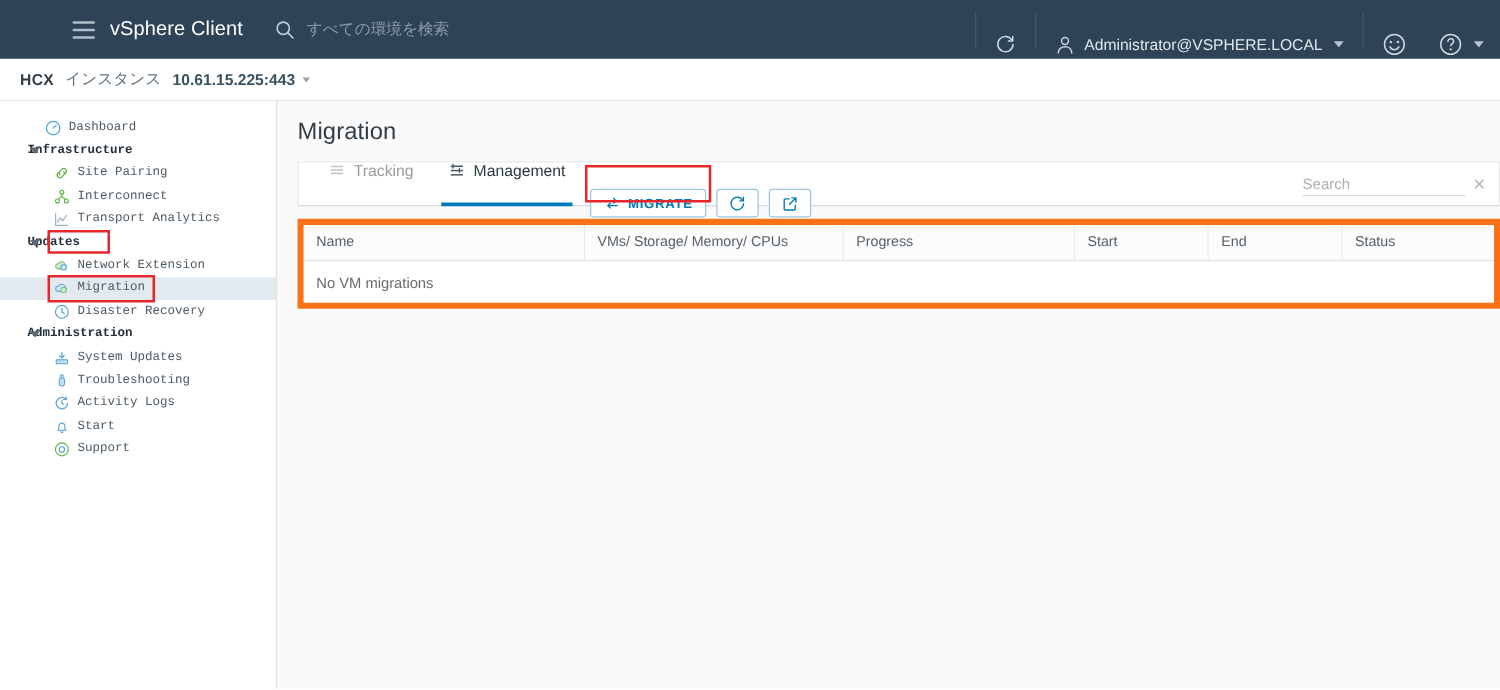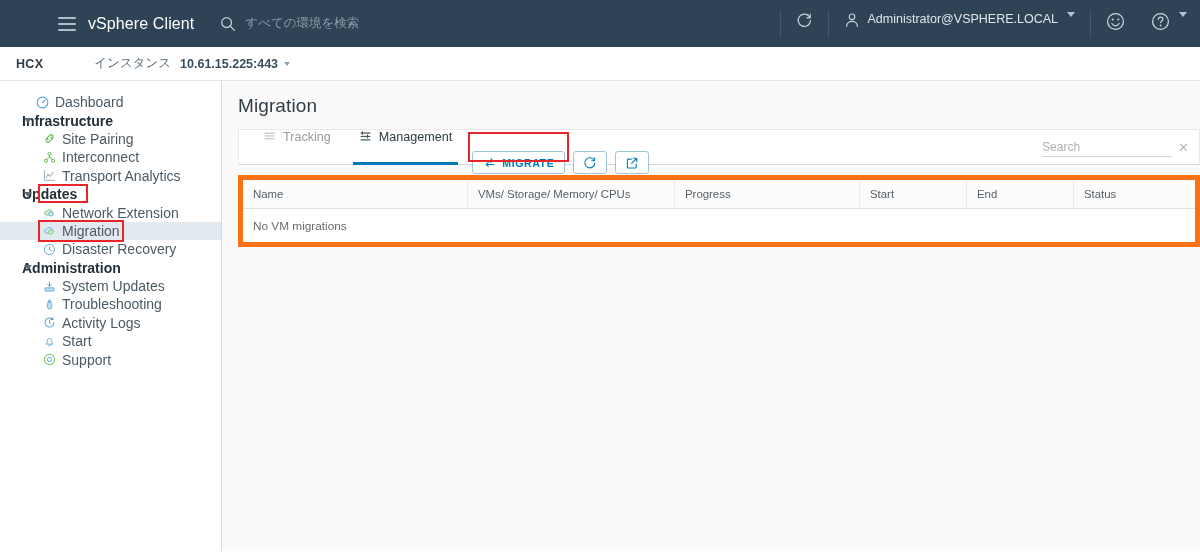--- a/index.html
+++ b/index.html
@@ -50,21 +50,21 @@
     position: absolute;
     right: 0; top: 0; bottom: 0;
     display: flex; align-items: center;
   }
   .hdr-div {
     width: 1px; height: 28px; background: #44586a;
     margin: 0 2px;
   }
   .hdr-btn {
     height: 47px;
-    display: flex; align-items: flex-start; gap: 7px;
+    display: flex; align-items: center; gap: 7px;
     padding: 0 13px;
     color: #dfe6eb;
     font-size: 12.5px;
     cursor: pointer;
     white-space: nowrap;
     margin-top: 24px;
   }
   .caret-d {
     width: 0; height: 0;
     border-left: 4px solid transparent;
@@ -80,21 +80,21 @@
     border-bottom: 1px solid #e4e7ea;
     display: flex; align-items: center;
     padding-left: 16px;
     gap: 9px;
   }
   #breadcrumb-bar .bc-app {
     font-size: 12.5px; color: #313d47; font-weight: bold;
     letter-spacing: .3px;
   }
   #breadcrumb-bar .bc-inst {
-    font-size: 12.5px; color: #5b7183; margin-left: 42px;
+    font-size: 12.5px; color: #5b7183;
   }
   #breadcrumb-bar .bc-ip {
     font-size: 12.5px; color: #37505f; font-weight: bold;
   }
   .caret-sm {
     width: 0; height: 0;
     border-left: 3.5px solid transparent;
     border-right: 3.5px solid transparent;
     border-top: 4.5px solid #8fa2b0;
     margin-left: -3px;
@@ -111,25 +111,26 @@
   #sidebar {
     width: 222px;
     background: #fff;
     border-right: 1px solid #dcdcdc;
     padding-top: 12px;
     flex-shrink: 0;
   }
   .nav-row {
     height: 18.4px;
     display: flex; align-items: center;
-    font-size: 14px;
+    font-size: 10px;
     color: #4c5a64;
     position: relative;
     cursor: pointer;
     white-space: nowrap;
+    font-family: Liberation Mono, monospace;
   }
   .nav-row.group {
     color: #23303a; font-weight: bold;
     padding-left: 22px;
     text-align: right;
   }
   .nav-row.child { padding-left: 42px; }
   .nav-row.child.top { padding-left: 35px; }
   .nav-row.selected { background: #e3eaef; }
   .grp-caret {

